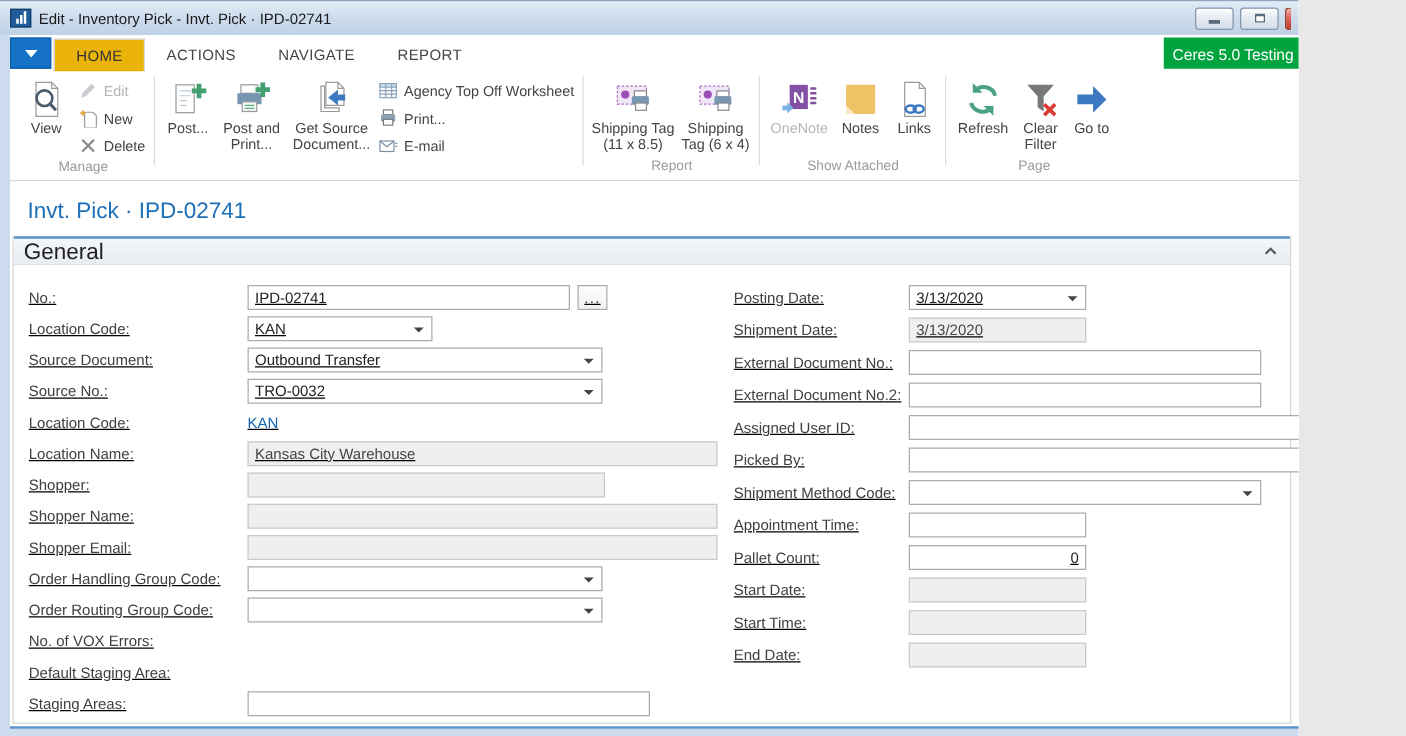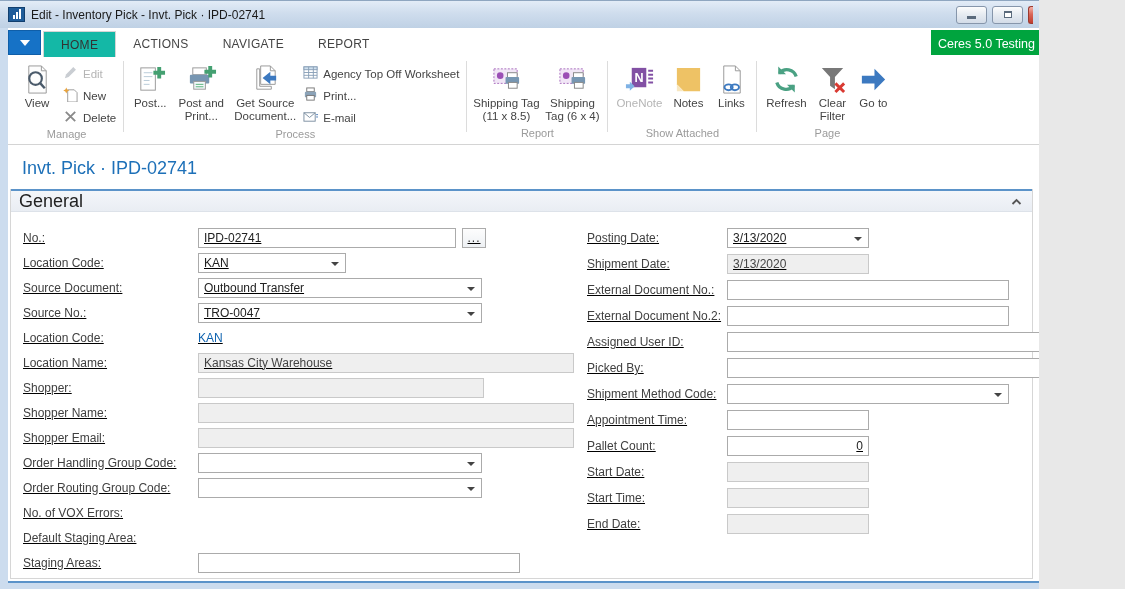--- a/index.html
+++ b/index.html
@@ -25,21 +25,21 @@
   
   .body { height:561px; border-left:8px solid #ccdcee; border-bottom:6px solid #ccdcee; background:#fff;
     display:flex; flex-direction:column; }
 
   
   .tabrow { height:29px; display:flex; align-items:flex-end; position:relative; background:#fff; }
   .appmenu-btn { width:33px; height:25px; margin:0 2px 0 0; background:#1672c6; border:1px solid #0f5ea8;
     display:flex; align-items:center; justify-content:center; align-self:center; }
   .appmenu-caret { width:0; height:0; border-left:5px solid transparent; border-right:5px solid transparent; border-top:6px solid #fff; }
   .tab { height:26px; padding:0 17px; display:flex; align-items:center; font-size:12px; color:#444; letter-spacing:.3px; }
-  .tab.active { background:#14b8a6; border:1px solid #d5d5d5; border-bottom:none; color:#333; }
+  .tab.active { background:#eab308; border:1px solid #d5d5d5; border-bottom:none; color:#333; }
   .env-badge { position:absolute; right:0; top:2px; background:#00a43e; color:#fff; font-size:12.5px;
     padding:7px 4px 4px 7px; white-space:nowrap; }
 
   
   .ribbon { height:88px; background:#fff; border-bottom:1px solid #d4d4d4; display:flex; padding-left:6px; }
   .rgroup { display:flex; flex-direction:column; }
   .rbtns { flex:1; display:flex; align-items:flex-start; padding-top:2px; }
   .rlabel { height:18px; text-align:center; font-size:11px; color:#9b9b9b; padding-top:1px; }
   .rsep { width:1px; background:#dcdcdc; margin:4px 4px 12px 4px; }
   .rbL { display:flex; flex-direction:column; align-items:center; text-align:center;
@@ -219,21 +219,20 @@
             <div class="rbS">
               <span><svg width="15" height="15" viewBox="0 0 16 16">
                     <rect x="1" y="4" width="12" height="9" fill="#fff" stroke="#7b8ea0"></rect>
                     <path d="M1 4l6 5 6-5" fill="none" stroke="#7b8ea0"></path>
                     <path d="M14 6h2M14 8.5h2" stroke="#4a7ab5"></path>
                   </svg></span>
               <span>E-mail</span>
             </div>
           </div>
         </div>
-        <div class="rlabel">Process</div>
       </div>
 
       <div class="rsep"></div>
 
       <div class="rgroup">
         <div class="rbtns">
           <div class="rbL w70">
             <span class="ric">
               <svg width="31" height="31" viewBox="0 0 32 32">
                   <rect x="3" y="5" width="24" height="15" fill="#f1e6f6" stroke="#a96fbe" stroke-dasharray="2 1.6"></rect>
@@ -369,21 +368,21 @@
             <div class="frow">
               <span class="flabel">Source Document:</span>
               <span class="combo w284">
                   <span>Outbound Transfer</span>
                   <span class="arrow"></span>
                 </span>
             </div>
             <div class="frow">
               <span class="flabel">Source No.:</span>
               <span class="combo w284">
-                  <span>TRO-0047</span>
+                  <span>TRO-0032</span>
                   <span class="arrow"></span>
                 </span>
             </div>
             <div class="frow">
               <span class="flabel">Location Code:</span>
               <span class="linkval">KAN</span>
             </div>
             <div class="frow">
               <span class="flabel">Location Name:</span>
               <span class="din w376">Kansas City Warehouse</span>

